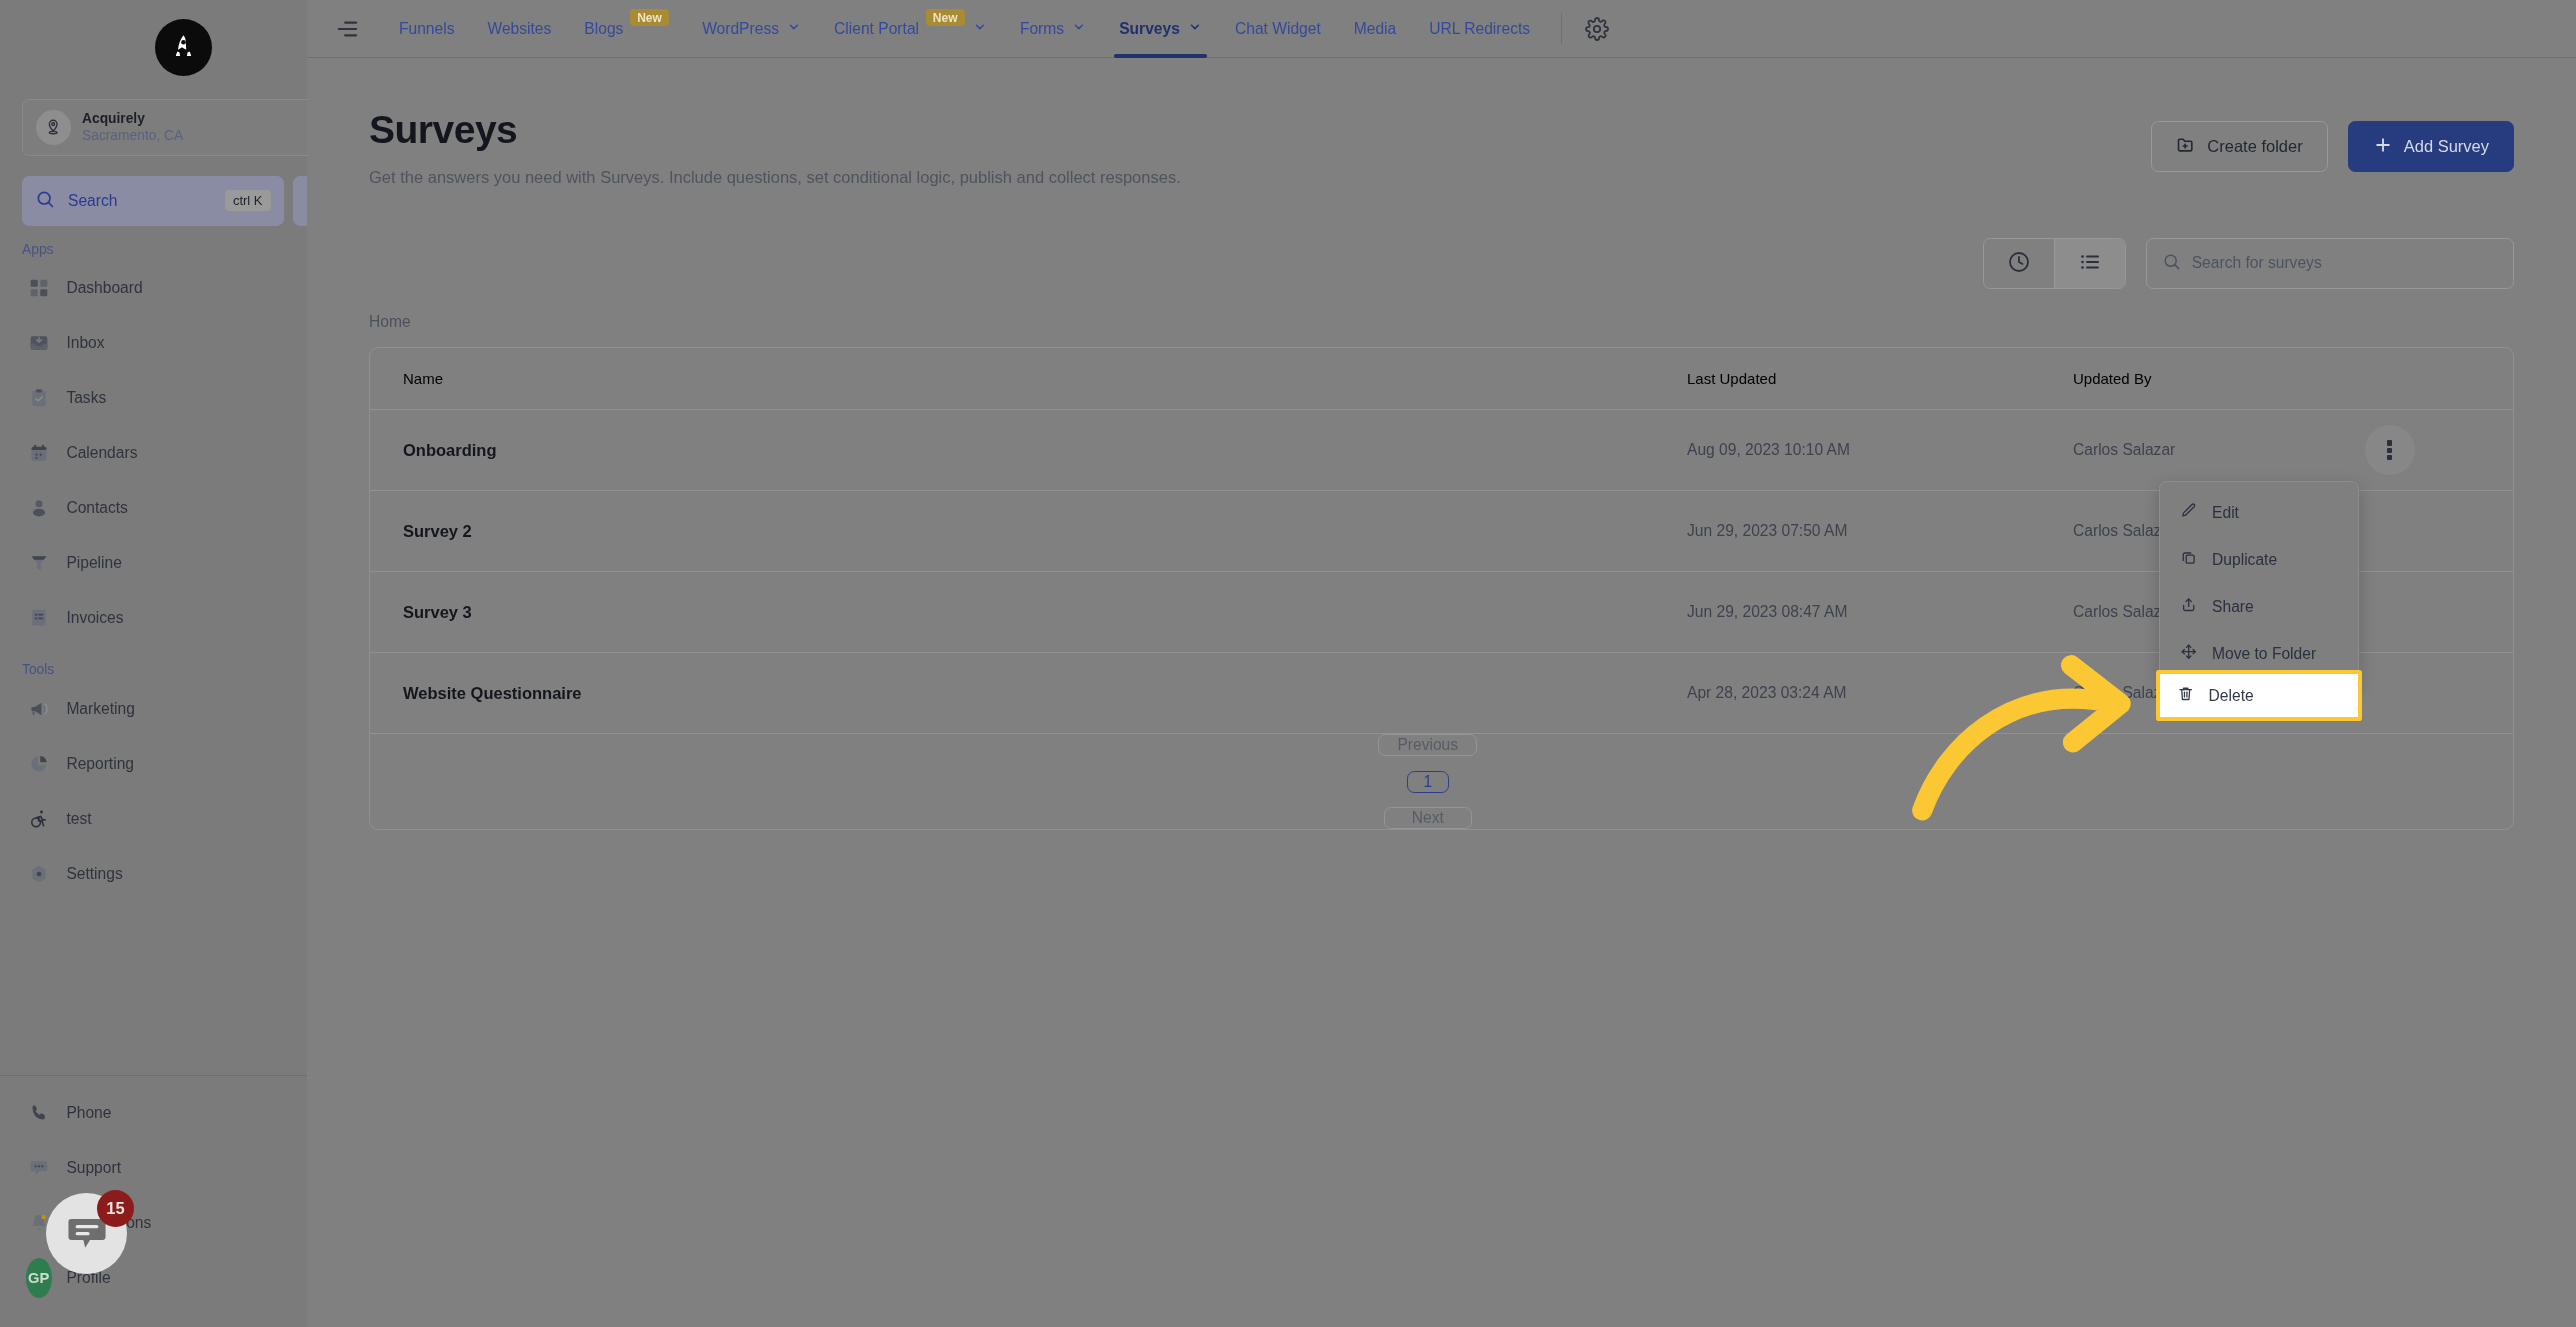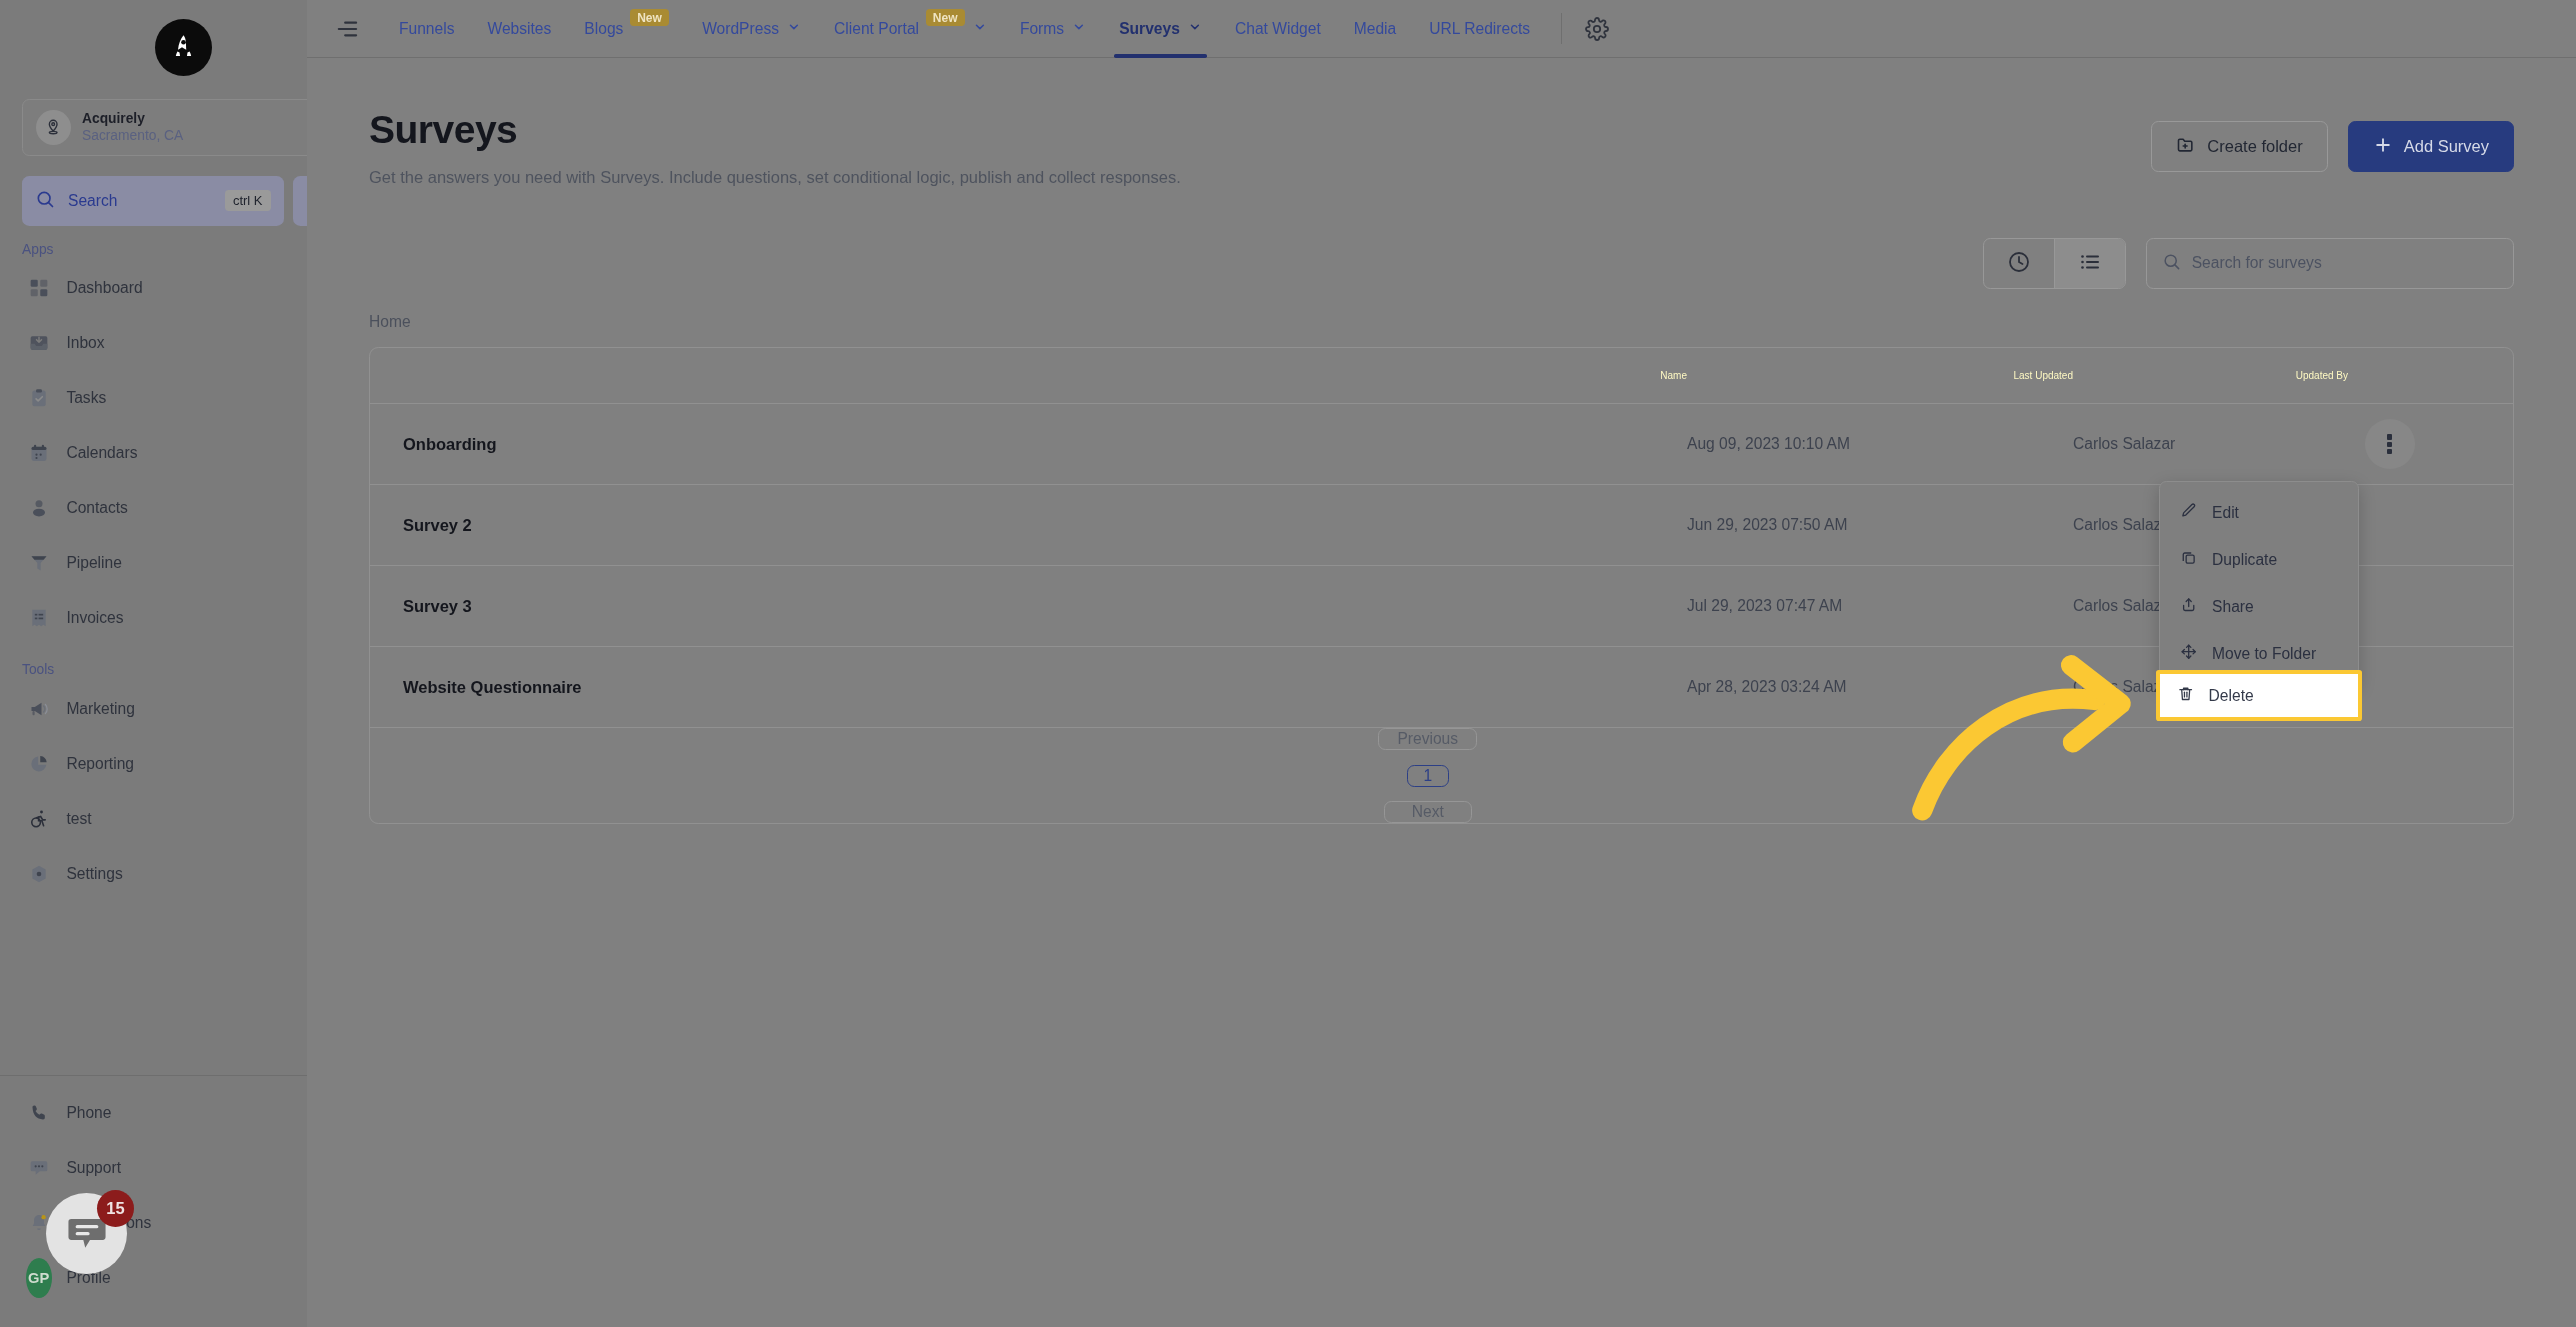--- a/index.html
+++ b/index.html
@@ -137,21 +137,21 @@
   }
 
   .breadcrumb { padding: 24px 62px 0 62px; font-size: 15.6px; color: #4b505c; }
 
   .tablewrap {
     margin: 16.5px 62px 0 62px; border: 0.9px solid #919191; border-radius: 9.2px;
     overflow: visible; background: transparent;
   }
   table { width: 100%; border-collapse: collapse; table-layout: fixed; }
   th {
-    text-align: right; font-size: 10px; font-weight: 400; color: #fef9c3;
+    text-align: left; font-size: 15px; font-weight: 400; color: #000000;
     padding: 22px 0 22px 0; border-bottom: 0.9px solid #919191;
   }
   td { padding: 0; border-bottom: 0.9px solid #919191; height: 81px; vertical-align: middle; }
   tr:last-child td { border-bottom: 0.9px solid #919191; }
   .c-name { padding-left: 33px; }
   .c-upd { width: 386px; }
   .c-by { width: 275px; }
   .c-act { width: 165px; }
   .cell-name { font-size: 16.5px; font-weight: 700; color: #14161d; }
   .cell-txt { font-size: 15.6px; color: #3d424e; }
@@ -578,21 +578,21 @@
             </td>
           </tr>
           <tr>
             <td class="c-name"><span class="cell-name">Survey 2</span></td>
             <td class="c-upd"><span class="cell-txt">Jun 29, 2023 07:50 AM</span></td>
             <td class="c-by"><span class="cell-txt">Carlos Salazar</span></td>
             <td class="c-act"></td>
           </tr>
           <tr>
             <td class="c-name"><span class="cell-name">Survey 3</span></td>
-            <td class="c-upd"><span class="cell-txt">Jul 29, 2023 07:47 AM</span></td>
+            <td class="c-upd"><span class="cell-txt">Jun 29, 2023 08:47 AM</span></td>
             <td class="c-by"><span class="cell-txt">Carlos Salazar</span></td>
             <td class="c-act"></td>
           </tr>
           <tr>
             <td class="c-name"><span class="cell-name">Website Questionnaire</span></td>
             <td class="c-upd"><span class="cell-txt">Apr 28, 2023 03:24 AM</span></td>
             <td class="c-by"><span class="cell-txt">Carlos Salazar</span></td>
             <td class="c-act"></td>
           </tr>
         </tbody>

